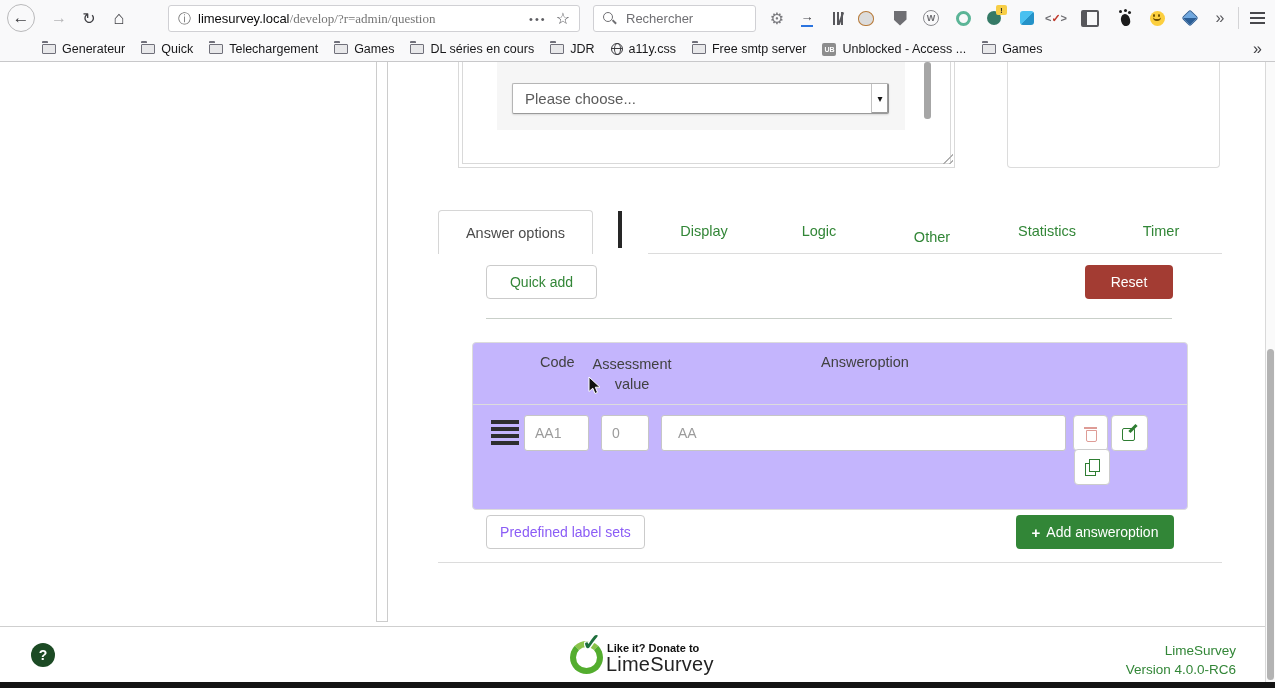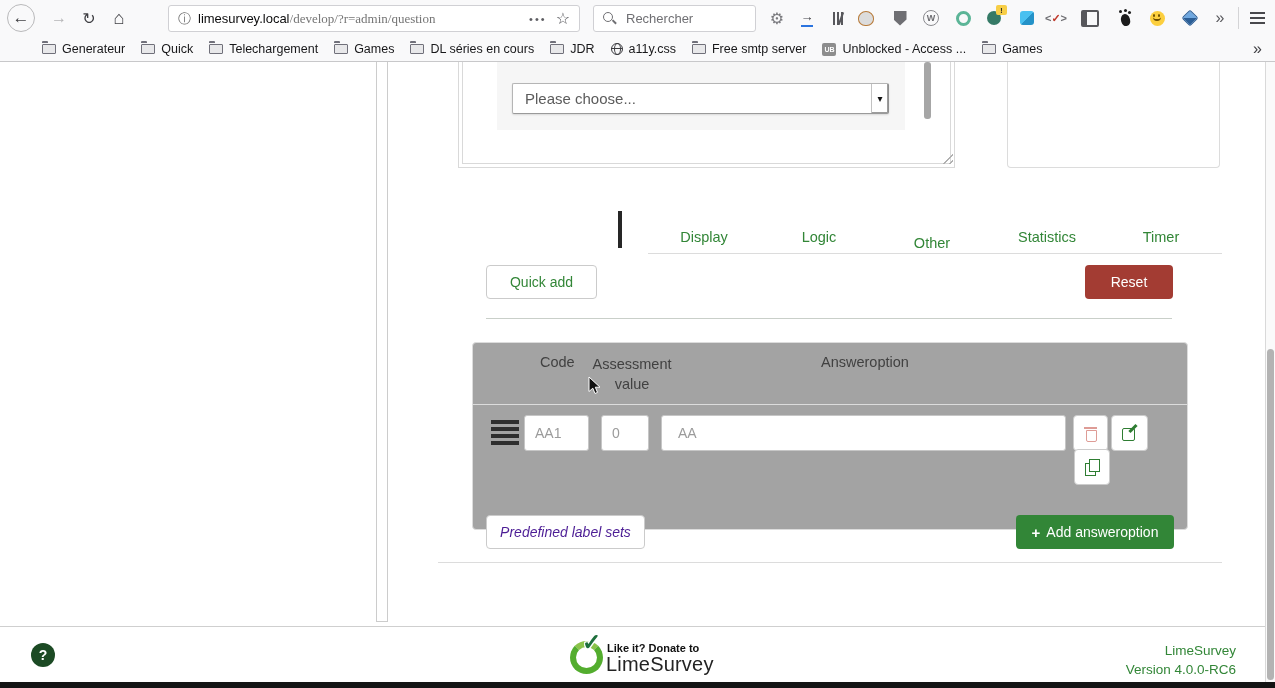--- a/index.html
+++ b/index.html
@@ -114,34 +114,34 @@
   .right-box { position:absolute; left:1007px; top:62px; width:213px; height:106px;
        border-left:1px solid #dcdcdc; border-right:1px solid #dcdcdc; border-bottom:1px solid #dcdcdc;
        border-radius:0 0 4px 4px; background:#fff; }
 
   
   .tab-active { position:absolute; left:438px; top:210px; width:155px; height:44px; background:#fff;
        border:1px solid #d6d6d6; border-bottom:none; border-radius:4px 4px 0 0;
        display:flex; align-items:center; justify-content:center; font-size:14.5px; color:#4a4a4a; z-index:2; }
   .black-bar { position:absolute; left:618px; top:211px; width:4px; height:37px; background:#262626; }
   .tabs-line { position:absolute; left:648px; top:253px; width:574px; height:1px; background:#dcdcdc; }
-  .tab-link { position:absolute; top:229px; transform:translateX(-50%); font-size:14.5px; color:#328637; cursor:pointer; }
+  .tab-link { position:absolute; top:223px; transform:translateX(-50%); font-size:14.5px; color:#328637; cursor:pointer; }
   .tl-0 { left:704px; } .tl-1 { left:819px; } .tl-2 { left:932px;margin-top:6px; } .tl-3 { left:1047px;text-align:right; } .tl-4 { left:1161px; }
   .panel-bottom { position:absolute; left:438px; top:562px; width:784px; height:1px; background:#dcdcdc; }
 
   
   .btn { display:flex; align-items:center; justify-content:center; border-radius:4px; font-size:14px; cursor:pointer; }
   .btn-quickadd { position:absolute; left:486px; top:265px; width:111px; height:34px; background:#fff;
        border:1px solid #cbcbcb; color:#328637; }
   .btn-reset { position:absolute; left:1085px; top:265px; width:88px; height:34px; background:#a33c33; color:#fff; }
   .hr-divider { position:absolute; left:486px; top:318px; width:686px; height:1px; background:#c9cfc9; }
 
   
-  .tablebox { position:absolute; left:472px; top:342px; width:716px; height:188px;
-       border:1px solid #dcdcdc; border-radius:4px; background:#a3a3a3; }
+  .tablebox { position:absolute; left:472px; top:342px; width:716px; height:168px;
+       border:1px solid #dcdcdc; border-radius:4px; background:#c4b5fd; }
   .thead { position:absolute; left:0; top:0; width:100%; height:62px; border-bottom:1px solid #dcdcdc; }
   .th { position:absolute; top:11px; font-size:14.5px; color:#414141; }
   .th-code { left:67px; }
   .th-assess { left:118px; width:82px; text-align:center; line-height:20px; }
   .th-answer { left:348px; }
 
   .drag-ic { position:absolute; left:18px; top:77px; width:28px; height:25px; cursor:grab; }
   .drag-ic::before { content:""; position:absolute; width:28px; height:4px; background:#2e2e2e;
        box-shadow:0 7px 0 #2e2e2e, 0 14px 0 #2e2e2e, 0 21px 0 #2e2e2e; }
   .cell-input { position:absolute; top:72px; height:36px; border:1px solid #c6c6c6; border-radius:3px;
@@ -158,21 +158,21 @@
   .trash-ic { position:relative; width:13px; height:15px; }
   .trash-ic::before { content:""; position:absolute; left:0; top:1px; width:13px; height:2px; background:#de9c96; }
   .trash-ic::after { content:""; position:absolute; left:2px; top:4px; width:9px; height:10px; border:1.5px solid #de9c96; border-radius:0 0 2px 2px; }
   .edit-ic { position:relative; width:15px; height:15px; }
   .edit-ic::before { content:""; position:absolute; left:0; bottom:0; width:11px; height:11px; border:1.5px solid #2e7d32; border-radius:2px; }
   .edit-ic::after { content:""; position:absolute; right:-1px; top:1px; width:10px; height:3px; background:#2e7d32; transform:rotate(-45deg); }
   .copy-ic { position:relative; width:15px; height:16px; }
   .copy-ic::before { content:""; position:absolute; left:0; top:4px; width:9px; height:11px; border:1.5px solid #2e7d32; background:#fff; }
   .copy-ic::after { content:""; position:absolute; left:4px; top:0; width:9px; height:11px; border:1.5px solid #2e7d32; background:#fff; }
 
-  .btn-predef { position:absolute; left:486px; top:515px; width:159px; height:34px; background:#fff; border:1px solid #cbcbcb; color:#4c1d95;font-style:italic; }
+  .btn-predef { position:absolute; left:486px; top:515px; width:159px; height:34px; background:#fff; border:1px solid #cbcbcb; color:#8b5cf6; }
   .btn-savelbl { position:absolute; left:644px; top:515px; width:135px; height:34px; background:#fff; border:1px solid #cbcbcb; color:#3c3c3c; }
   .btn-add { position:absolute; left:1016px; top:515px; width:158px; height:34px; background:#328637; color:#fff; }
   .btn-add .plus { font-weight:bold; font-size:15px; margin-right:6px; }
 
   
   .footer-line { position:absolute; left:0; top:626px; width:1275px; height:1px; background:#cfcfcf; }
   .help-btn { position:absolute; left:31px; top:643px; width:24px; height:24px; border-radius:50%; background:#1c4a24;
        color:#fff; font-weight:bold; font-size:14px; display:flex; align-items:center; justify-content:center; cursor:pointer; }
   .logo-ring { position:absolute; left:570px; top:641px; width:33px; height:33px; border-radius:50%;
        border:6px solid #53ad2e; border-top-color:#8bc34a; }
@@ -295,20 +295,21 @@
   <div class="preview-grey"></div>
   <div class="pv-select">
     <span class="val">Please choose...</span>
     <span class="pv-caret">▾</span>
   </div>
   <div class="pv-scroll"></div>
   <div class="resize-h"></div>
 
   <div class="right-box"></div>
 
+  <div class="tab-active">Answer options</div>
   <div class="black-bar"></div>
   <div class="tabs-line"></div>
   <span class="tab-link tl-0">Display</span>
   <span class="tab-link tl-1">Logic</span>
   <span class="tab-link tl-2">Other</span>
   <span class="tab-link tl-3">Statistics</span>
   <span class="tab-link tl-4">Timer</span>
   <div class="panel-bottom"></div>
 
   <div class="btn btn-quickadd">Quick add</div>

